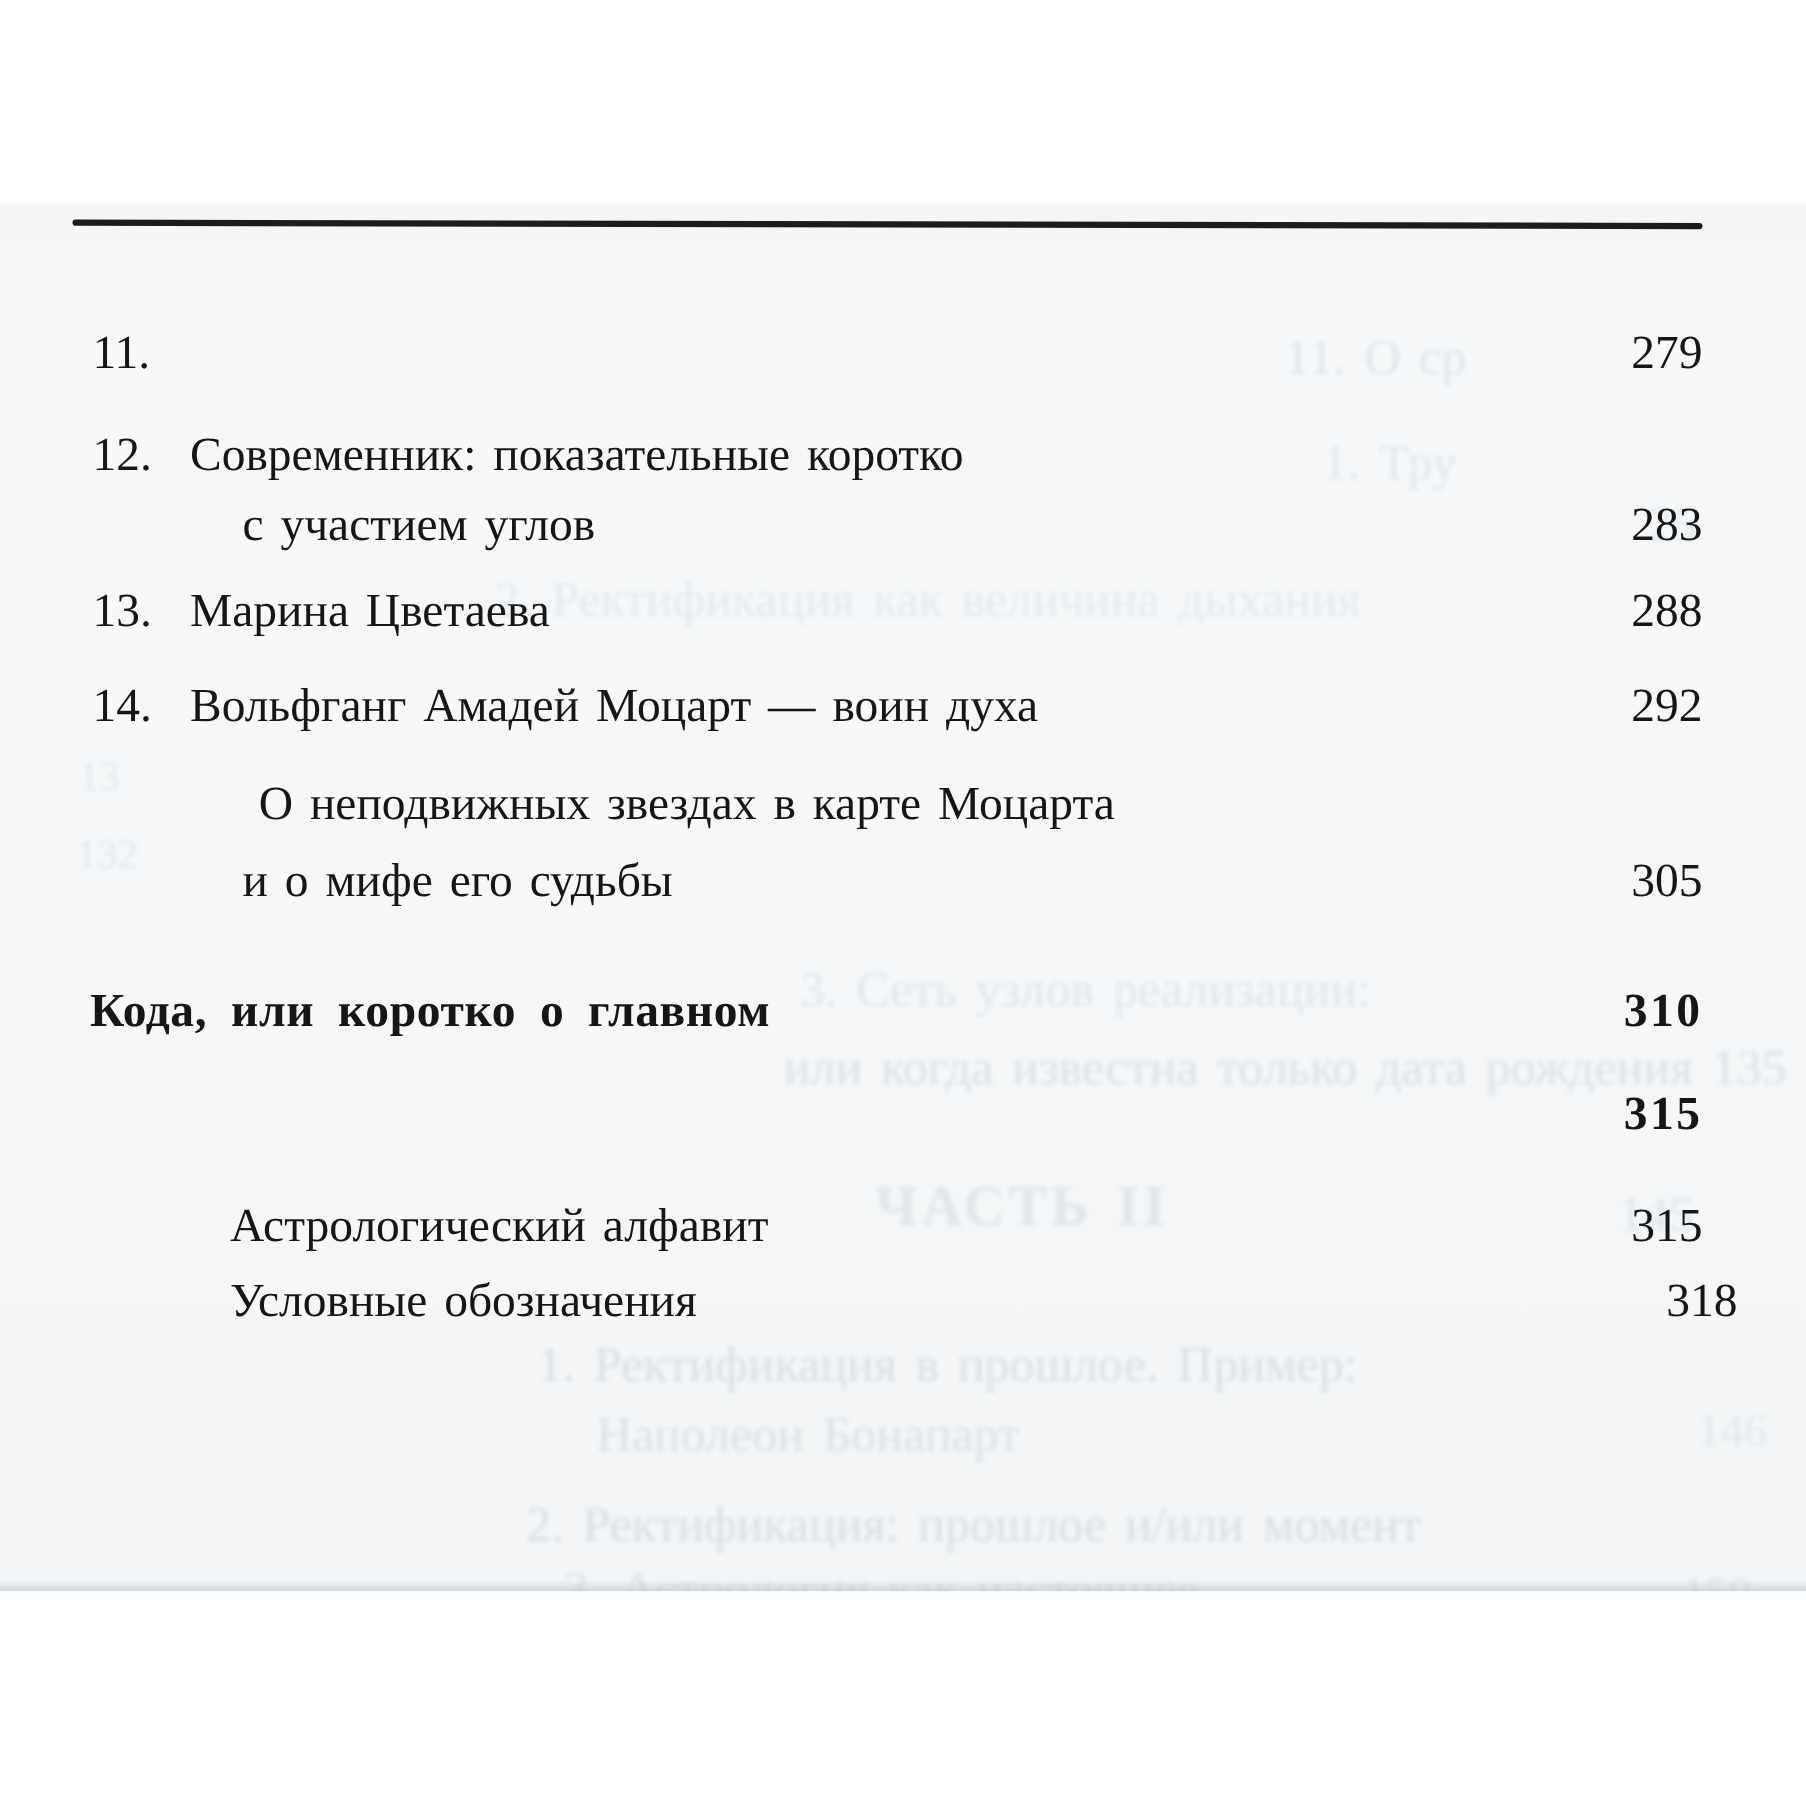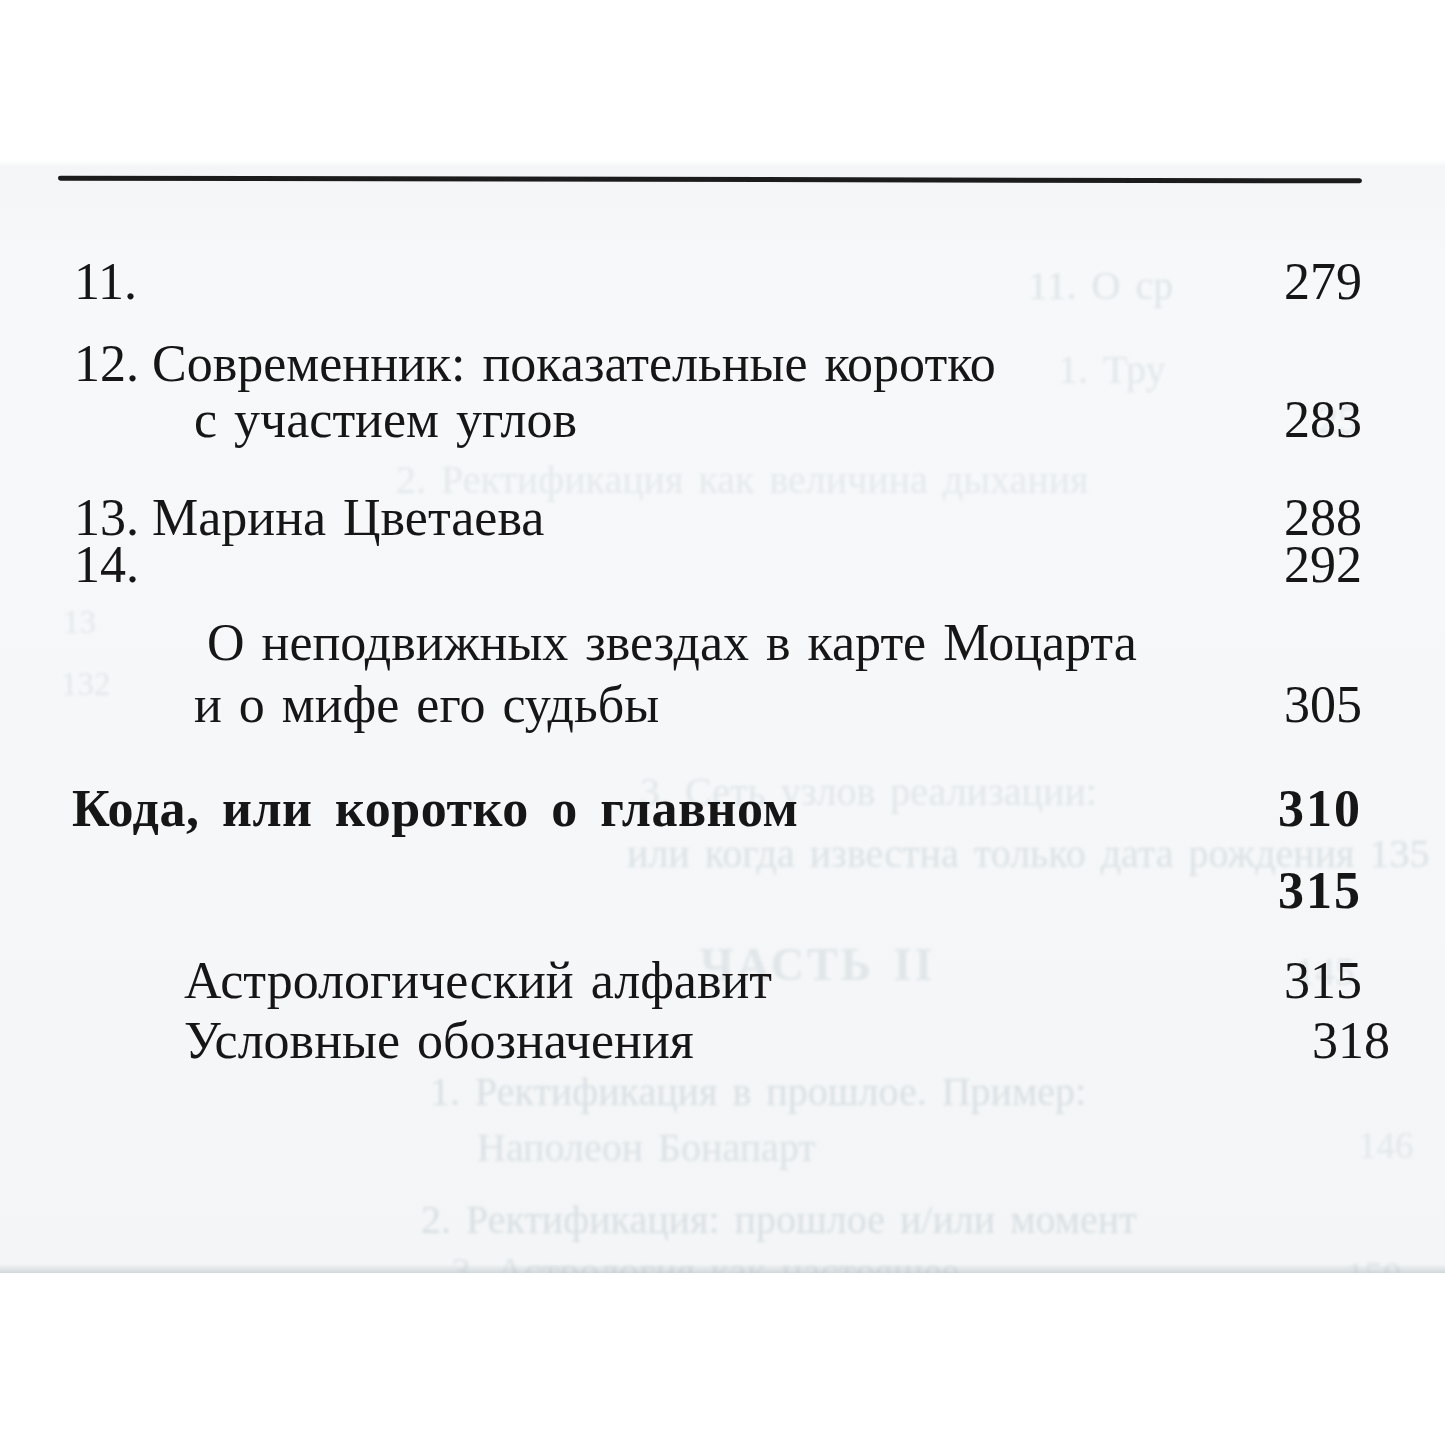--- a/index.html
+++ b/index.html
@@ -9,36 +9,36 @@
   .paper{position:absolute;left:0;top:160px;width:1445px;height:1113px;overflow:hidden;
          background:linear-gradient(180deg,#f3f5f6 0%,#f6f8f9 10%,#f5f7f8 55%,#f3f5f6 100%);}
   .paper::before{content:"";position:absolute;left:0;right:0;top:0;height:7px;
          background:linear-gradient(180deg,#ffffff,rgba(255,255,255,0));pointer-events:none;}
   .paper::after{content:"";position:absolute;left:0;right:0;bottom:0;height:9px;
          background:linear-gradient(0deg,rgba(158,170,176,.38),rgba(158,170,176,0));pointer-events:none;}
   
   .rule{position:absolute;left:58px;top:17px;width:1304px;height:5px;background:#1c1c1c;
         border-radius:3px;transform:rotate(0.12deg);}
   
-  #toc .toc-row{position:absolute;left:0;width:100%;height:54px;font-size:52px;line-height:52px;
+  #toc .toc-row{position:absolute;left:0;width:100%;height:54px;font-size:38px;line-height:52px;
         color:#161616;word-spacing:4px;}
   .toc-row .num{position:absolute;white-space:nowrap;}
   .toc-row .title{position:absolute;white-space:nowrap;}
   .toc-row .page{position:absolute;right:83px;white-space:nowrap;}
   .k-chapter .num{left:74px;}
   .k-chapter .title{left:152px;}
   .k-cont .title{left:194px;}
   .k-cont2 .title{left:207px;}
   .k-part .title{left:72px;font-weight:700;word-spacing:9px;letter-spacing:.5px;}
   .k-part .page{font-weight:700;letter-spacing:2px;}
   .k-sub .title{left:184px;}
   #toc .toc-row:nth-child(1){top:96px;}
   #toc .toc-row:nth-child(2){top:178px;}
   #toc .toc-row:nth-child(3){top:234px;}
-  #toc .toc-row:nth-child(4){top:303px;margin-top:29px;}
+  #toc .toc-row:nth-child(4){top:303px;}
   #toc .toc-row:nth-child(5){top:379px;}
   #toc .toc-row:nth-child(6){top:457px;}
   #toc .toc-row:nth-child(7){top:519px;}
   #toc .toc-row:nth-child(8){top:623px;}
   #toc .toc-row:nth-child(9){top:705px;}
   #toc .toc-row:nth-child(10){top:795px;}
   #toc .toc-row:nth-child(11){top:855px;padding-left:28px;}
   
   #ghosts .ghost{position:absolute;white-space:nowrap;font-size:40px;color:#5e7b8c;
         filter:blur(1.6px);word-spacing:5px;}
@@ -96,20 +96,21 @@
           <span class="title">с участием углов</span>
           <span class="page">283</span>
         </div>
         <div class="toc-row k-chapter">
           <span class="num">13.</span>
           <span class="title">Марина Цветаева</span>
           <span class="page">288</span>
         </div>
         <div class="toc-row k-chapter">
           <span class="num">14.</span>
+          <span class="title">Вольфганг Амадей Моцарт — воин духа</span>
           <span class="page">292</span>
         </div>
         <div class="toc-row k-cont2">
           <span class="title">О неподвижных звездах в карте Моцарта</span>
         </div>
         <div class="toc-row k-cont">
           <span class="title">и о мифе его судьбы</span>
           <span class="page">305</span>
         </div>
         <div class="toc-row k-part">

